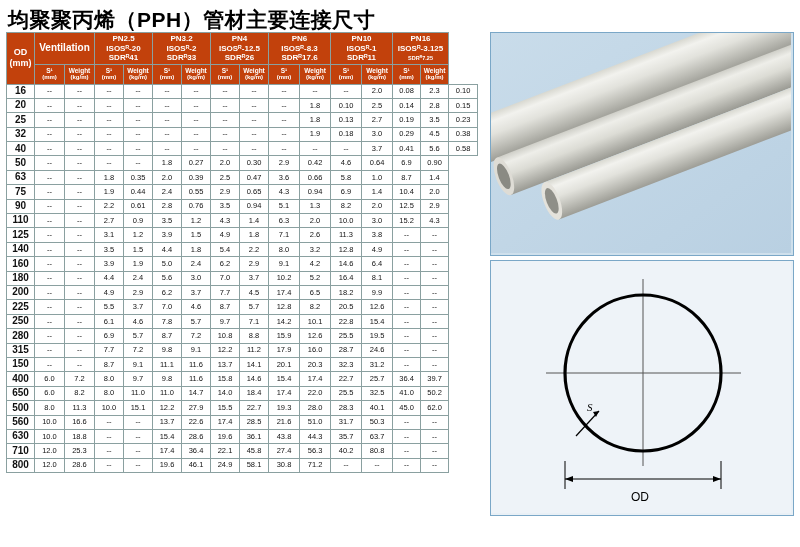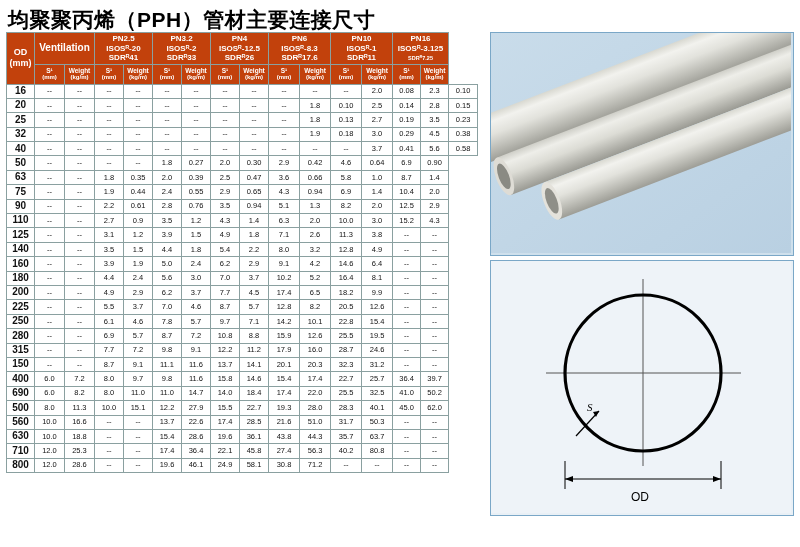--- a/index.html
+++ b/index.html
@@ -521,21 +521,21 @@
             <td>15.8</td>
             <td>14.6</td>
             <td>15.4</td>
             <td>17.4</td>
             <td>22.7</td>
             <td>25.7</td>
             <td>36.4</td>
             <td>39.7</td>
           </tr>
           <tr>
-            <td class="od">690</td>
+            <td class="od">650</td>
             <td>6.0</td>
             <td>8.2</td>
             <td>8.0</td>
             <td>11.0</td>
             <td>11.0</td>
             <td>14.7</td>
             <td>14.0</td>
             <td>18.4</td>
             <td>17.4</td>
             <td>22.0</td>

